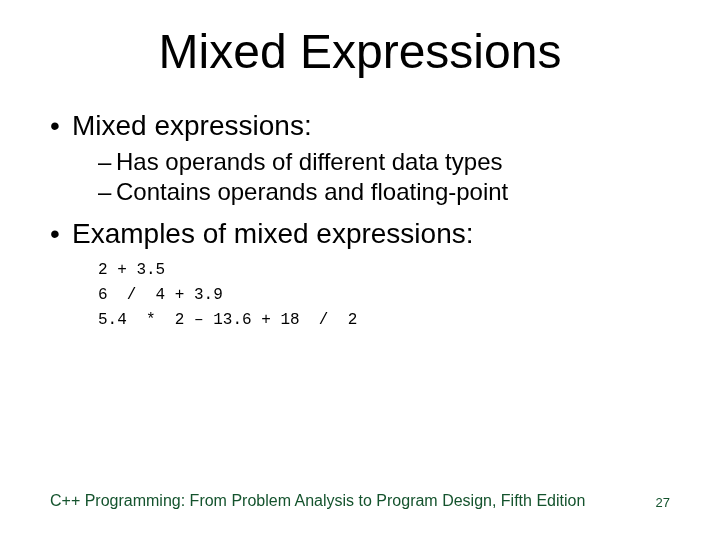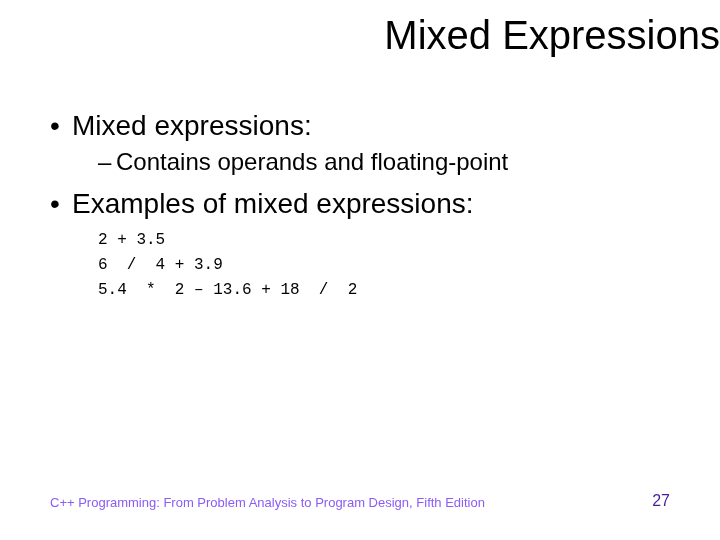--- a/index.html
+++ b/index.html
@@ -14,25 +14,25 @@
     overflow: hidden;
   }
   .slide {
     width: 720px;
     height: 540px;
     position: relative;
     box-sizing: border-box;
   }
   .title {
     position: absolute;
-    top: 13px;
+    top: 24px;
     left: 0;
     width: 100%;
-    text-align: right;
-    font-size: 40px;
+    text-align: center;
+    font-size: 48px;
     font-weight: 400;
   }
   .body {
     position: absolute;
     top: 110px;
     left: 50px;
     right: 50px;
   }
   .b1 {
     font-size: 28px;
@@ -57,43 +57,46 @@
     margin: 8px 0 0 48px;
     font-family: "Courier New", Courier, monospace;
     font-size: 16px;
     line-height: 1.55;
     white-space: pre;
   }
   .footer-left {
     position: absolute;
     left: 50px;
     bottom: 30px;
-    font-size: 13px;
-    color: #8b5cf6;
+    font-size: 16px;
+    color: #14532d;
   }
   .footer-right {
     position: absolute;
     right: 50px;
     bottom: 30px;
-    font-size: 16px;
-    color: #4c1d95;
+    font-size: 13px;
+    color: #14532d;
   }
 </style>
 </head>
 <body>
 <div class="slide">
 
   <div class="title">Mixed Expressions</div>
 
   <div class="body">
 
     <p class="b1">
       <span class="bullet">•</span><span>Mixed expressions:</span>
     </p>
 
+    <p class="b2">
+      <span class="dash">–</span><span>Has operands of different data types</span>
+    </p>
 
     <p class="b2">
       <span class="dash">–</span><span>Contains operands and floating-point</span>
     </p>
 
     <div class="gap"></div>
 
     <p class="b1">
       <span class="bullet">•</span><span>Examples of mixed expressions:</span>
     </p>

